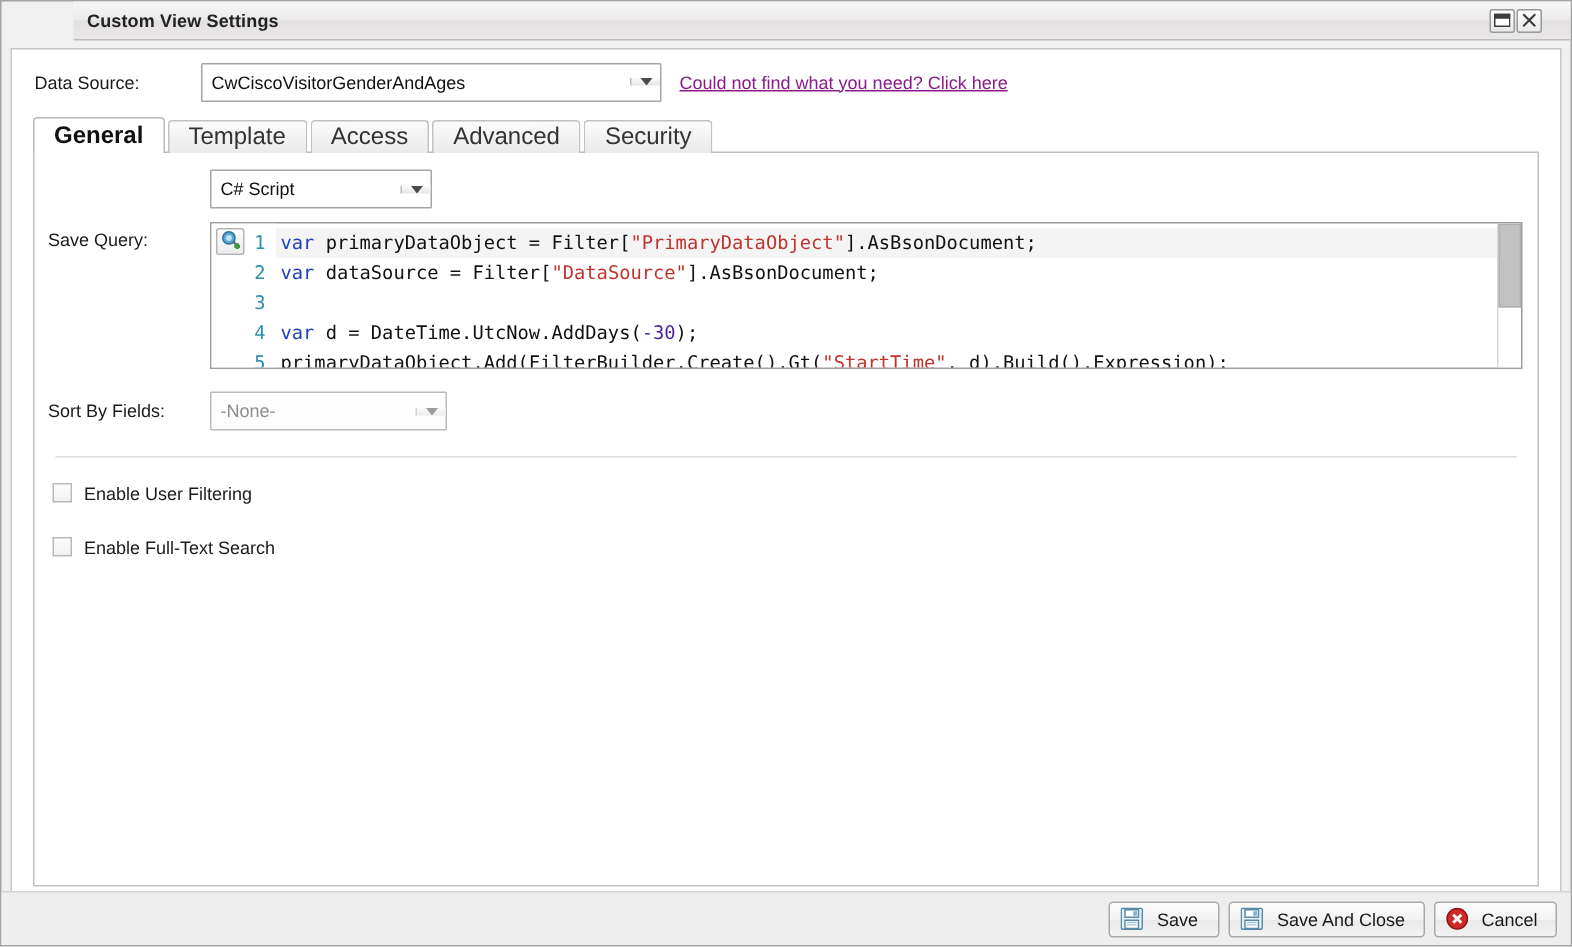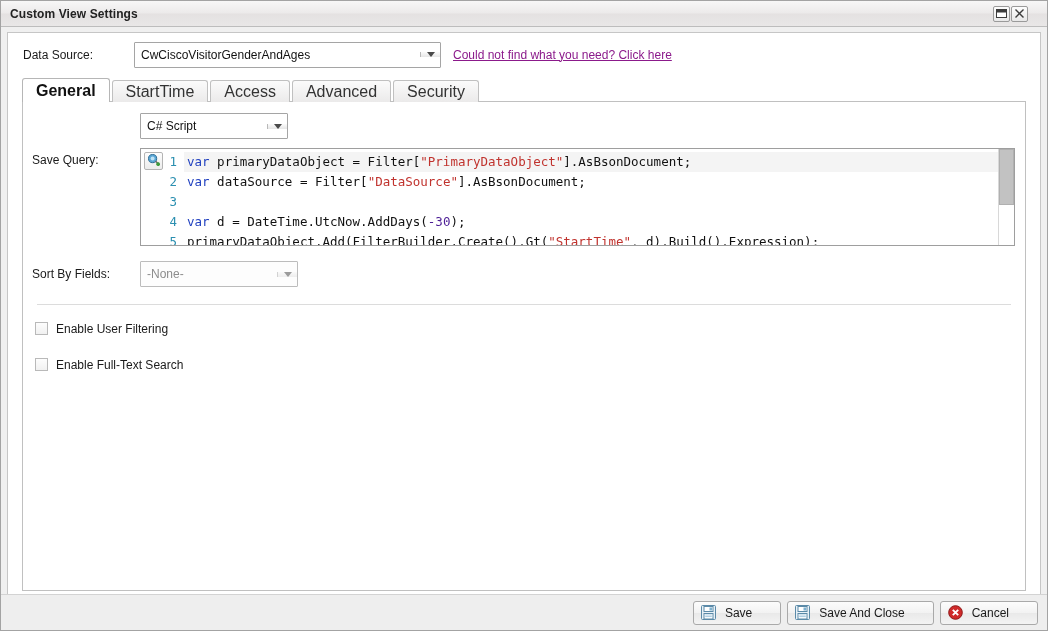--- a/index.html
+++ b/index.html
@@ -30,20 +30,21 @@
   
   .titlebar {
     height: 26px;
     box-sizing: border-box;
     background: linear-gradient(to bottom, #f7f7f7 0%, #eceaea 48%, #e4e1e1 52%, #e9e7e7 100%);
     border-bottom: 1px solid #bdbdbd;
     display: flex;
     align-items: center;
     padding: 0 17px 0 9px;
     position: relative;
+    margin-left: 48px;
   }
   .titlebar-title {
     font-size: 12px;
     font-weight: bold;
     color: #222;
     letter-spacing: 0.1px;
     flex: 1;
   }
   .win-btns { display: flex; gap: 1px; align-items: center; margin-right: 2px; }
   .win-btn {
@@ -307,21 +308,21 @@
     display: flex;
     align-items: center;
     justify-content: flex-end;
     padding-right: 9px;
     gap: 6px;
   }
   .btn {
     box-sizing: border-box;
     height: 24px;
     min-width: 74px;
-    padding: 0 28px 0 7px;
+    padding: 0 12px 0 7px;
     border: 1px solid #a9a9a9;
     border-radius: 3px;
     background: linear-gradient(to bottom, #fcfcfc 0%, #f2f2f2 50%, #e9e9e9 51%, #f3f3f3 100%);
     display: flex;
     align-items: center;
     gap: 9px;
     font-size: 12px;
     color: #1a1a1a;
     cursor: pointer;
   }
@@ -362,21 +363,21 @@
         <div class="combo-arrow">
           <span class="caret"></span>
         </div>
       </div>
       <a class="helplink">Could not find what you need? Click here</a>
     </div>
 
     <div class="tabs-wrap">
       <div class="tabstrip">
         <div class="tab active">General</div>
-        <div class="tab">StartTime</div>
+        <div class="tab">Template</div>
         <div class="tab">Access</div>
         <div class="tab">Advanced</div>
         <div class="tab">Security</div>
       </div>
 
       <div class="tabpanel">
 
         <div class="row-scripttype">
           <div class="combo" id="script-combo">
             <div class="combo-text">C# Script</div>

